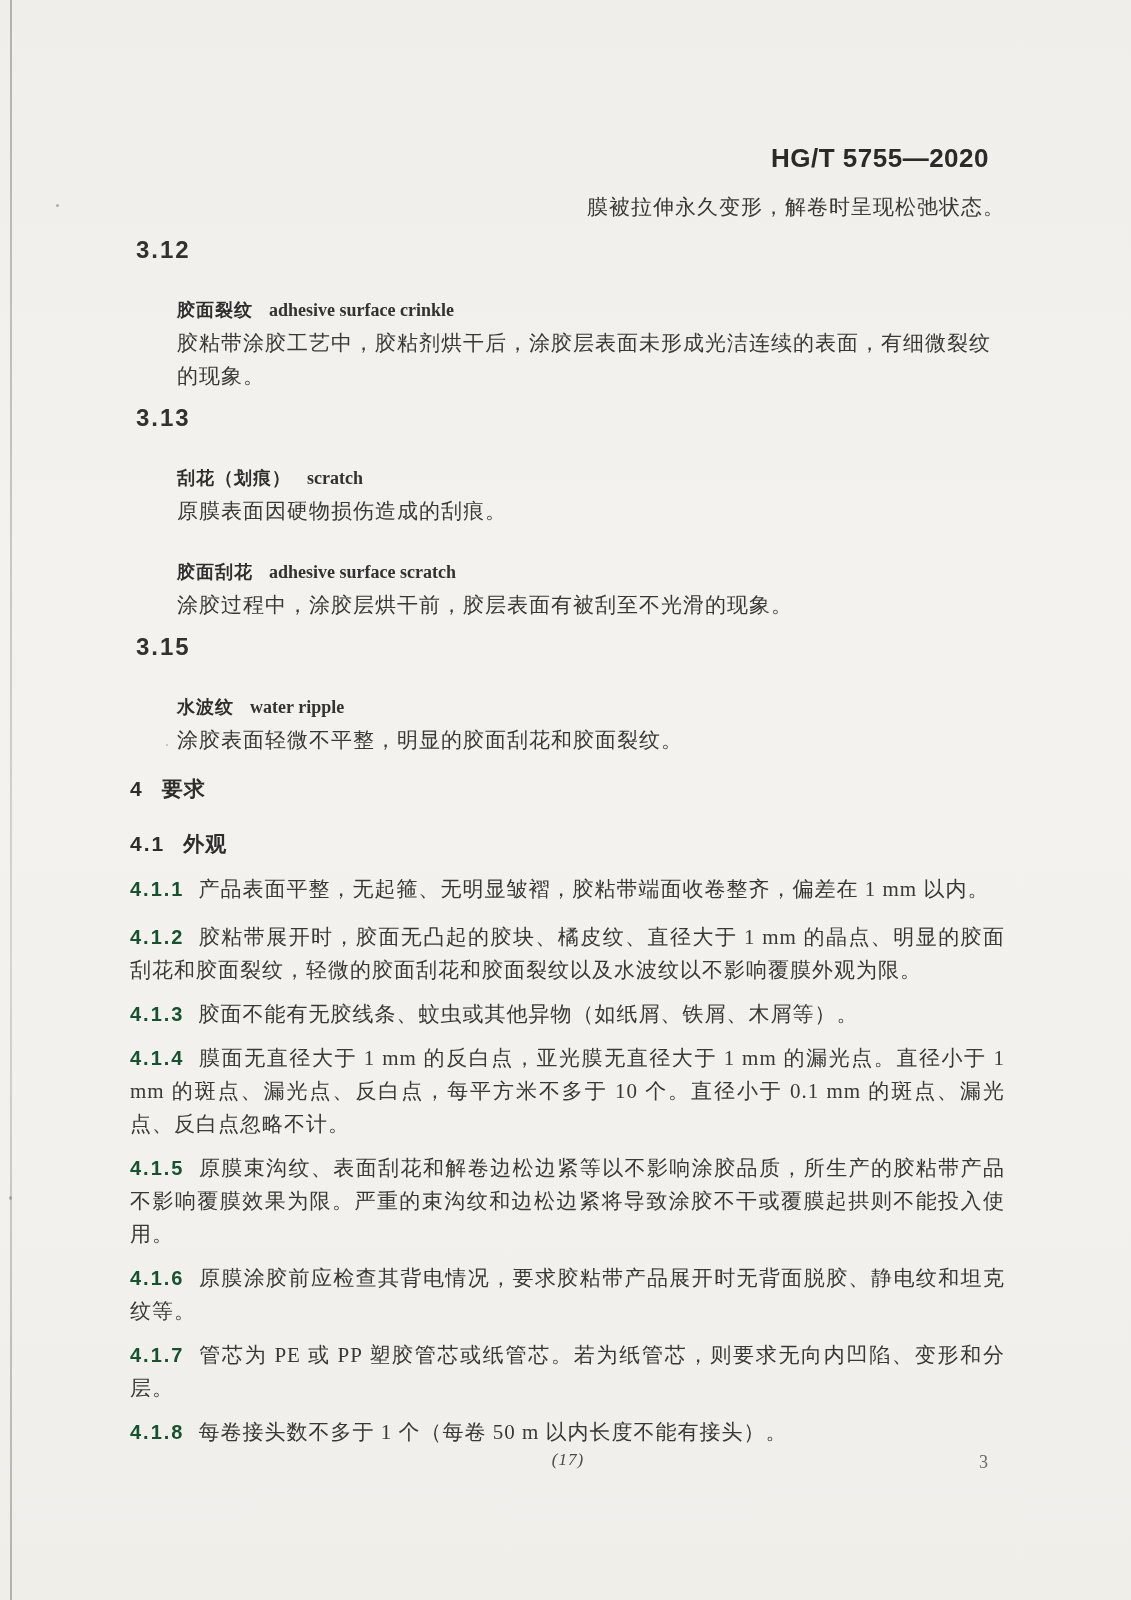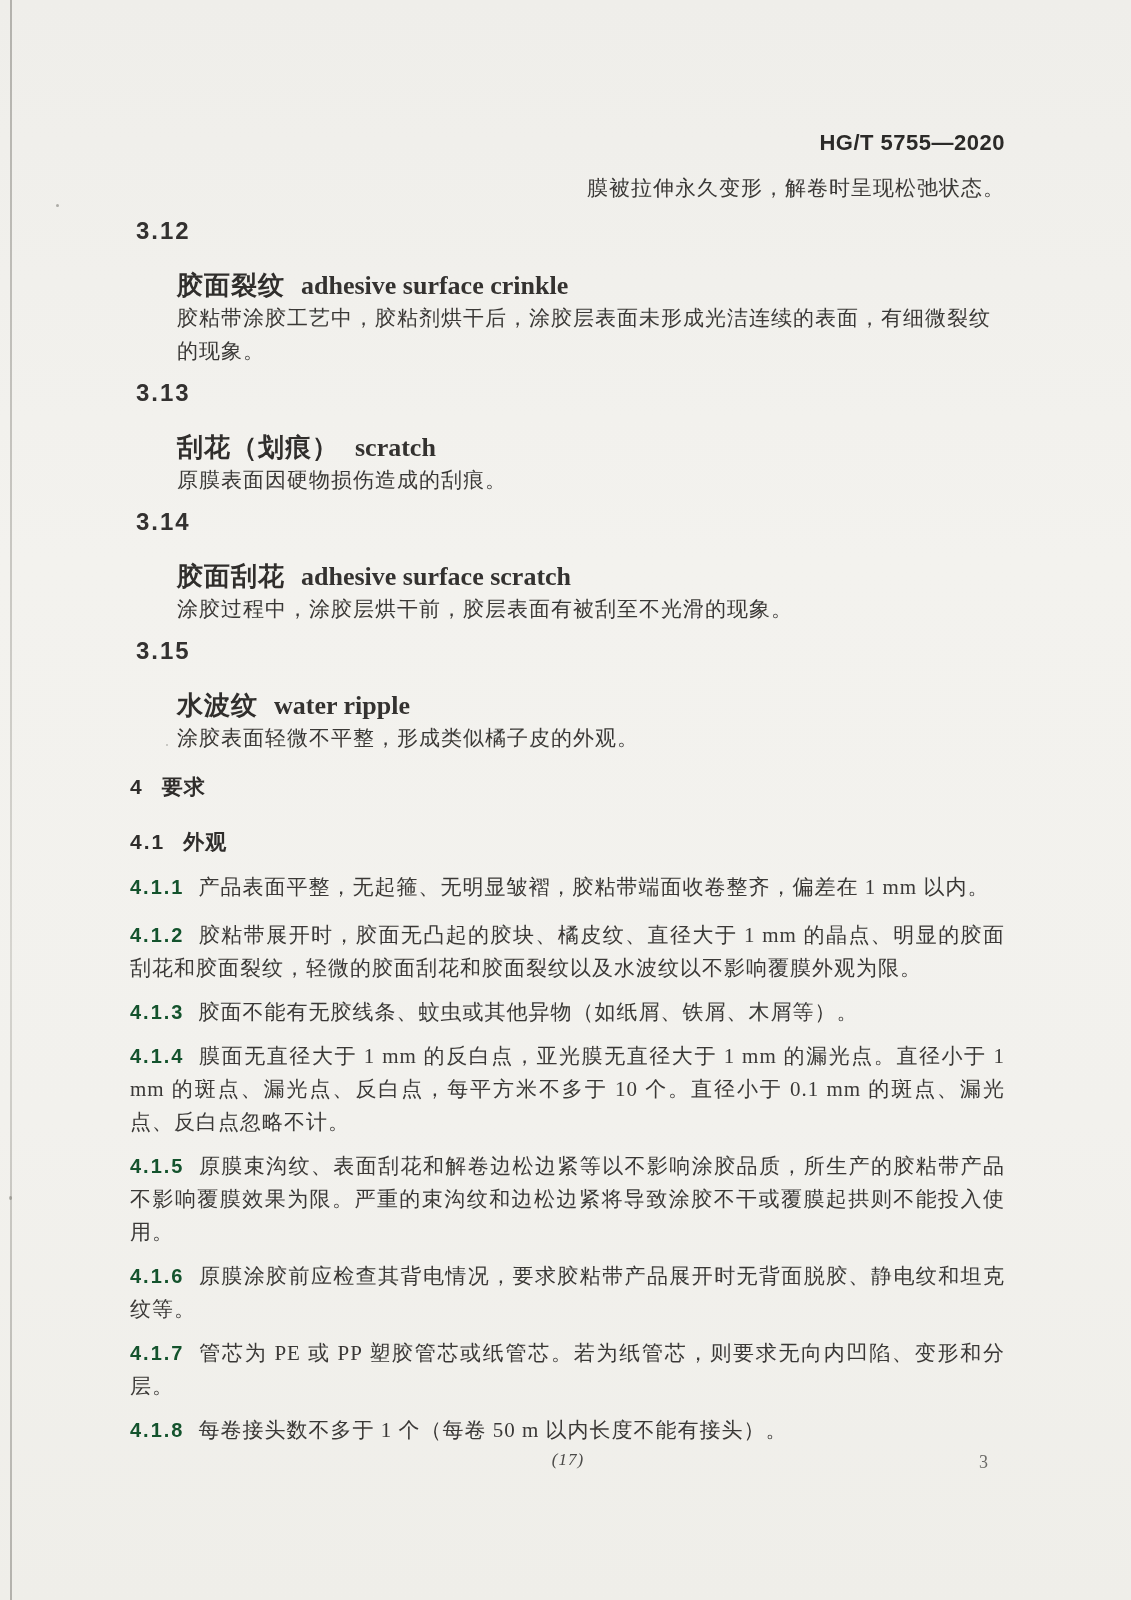--- a/index.html
+++ b/index.html
@@ -18,37 +18,37 @@
   }
   .edge-line {
     position:absolute; left:10px; top:0; width:2px; height:1600px;
     background: linear-gradient(180deg, rgba(130,128,122,.55), rgba(160,158,150,.35) 60%, rgba(120,118,112,.5));
   }
   .speck { position:absolute; border-radius:50%; background:#6a6862; }
 
   .content { position:absolute; left:130px; top:126px; width:875px; }
 
   .hdr {
-    margin:0; text-align:right;
+    margin:16px; text-align:right;
     font-family:"Liberation Sans", sans-serif; font-weight:bold;
-    font-size:22px; line-height:33px; letter-spacing:.5px; color:#2b2a28;
+    font-size:26px; line-height:33px; letter-spacing:.5px; color:#2b2a28;
   }
 
   p { margin:0; }
   .cn { font-size:21px; line-height:33px; letter-spacing:1px; }
 
   .intro { margin-top:13px; padding-left:76px;text-align:right; }
 
   .dnum {
     margin-top:8px; padding-left:6px;
     font-family:"Liberation Sans", sans-serif; font-weight:bold;
     font-size:24px; line-height:33px; letter-spacing:2px; color:#333130;
   }
   .def:first-of-type .dnum { margin-top:9px; }
-  .term { margin-top:22px; padding-left:47px; font-size:26px; line-height:33px; }
+  .term { margin-top:28px; padding-left:47px; font-size:18px; line-height:33px; }
   .term-cn {
     font-family:"Liberation Sans", sans-serif; font-weight:bold;
     letter-spacing:1px; color:#302e2c;
   }
   .term-en { font-weight:bold; margin-left:16px; color:#343230; }
   .dbody { margin-top:0; padding-left:47px; }
 
   .sec-title {
     font-family:"Liberation Sans", sans-serif; font-weight:bold;
     font-size:21px; line-height:33px; letter-spacing:1px; color:#2f2d2b;
@@ -96,29 +96,28 @@
     <p class="cn dbody">胶粘带涂胶工艺中，胶粘剂烘干后，涂胶层表面未形成光洁连续的表面，有细微裂纹的现象。</p>
   </div>
 
   <div class="def">
     <p class="dnum">3.13</p>
     <p class="term"><span class="term-cn">刮花（划痕）</span><span class="term-en">scratch</span></p>
     <p class="cn dbody">原膜表面因硬物损伤造成的刮痕。</p>
   </div>
 
   <div class="def">
-    <p class="dnum">3.14</p>
     <p class="term"><span class="term-cn">胶面刮花</span><span class="term-en">adhesive surface scratch</span></p>
     <p class="cn dbody">涂胶过程中，涂胶层烘干前，胶层表面有被刮至不光滑的现象。</p>
   </div>
 
   <div class="def">
     <p class="dnum">3.15</p>
     <p class="term"><span class="term-cn">水波纹</span><span class="term-en">water ripple</span></p>
-    <p class="cn dbody">涂胶表面轻微不平整，形成类似橘子皮的外观。</p>
+    <p class="cn dbody">涂胶表面轻微不平整，明显的胶面刮花和胶面裂纹。</p>
   </div>
 
 
   <p class="sec-title sec-4"><span class="snum">4</span><span>要求</span></p>
 
   <p class="sec-title sec-41"><span class="snum">4.1</span><span>外观</span></p>
 
   <p class="cn clause first"><span class="cnum">4.1.1</span><span>产品表面平整，无起箍、无明显皱褶，胶粘带端面收卷整齐，偏差在 1 mm 以内。</span></p>
 
   <p class="cn clause after-single"><span class="cnum">4.1.2</span><span>胶粘带展开时，胶面无凸起的胶块、橘皮纹、直径大于 1 mm 的晶点、明显的胶面刮花和胶面裂纹，轻微的胶面刮花和胶面裂纹以及水波纹以不影响覆膜外观为限。</span></p>

